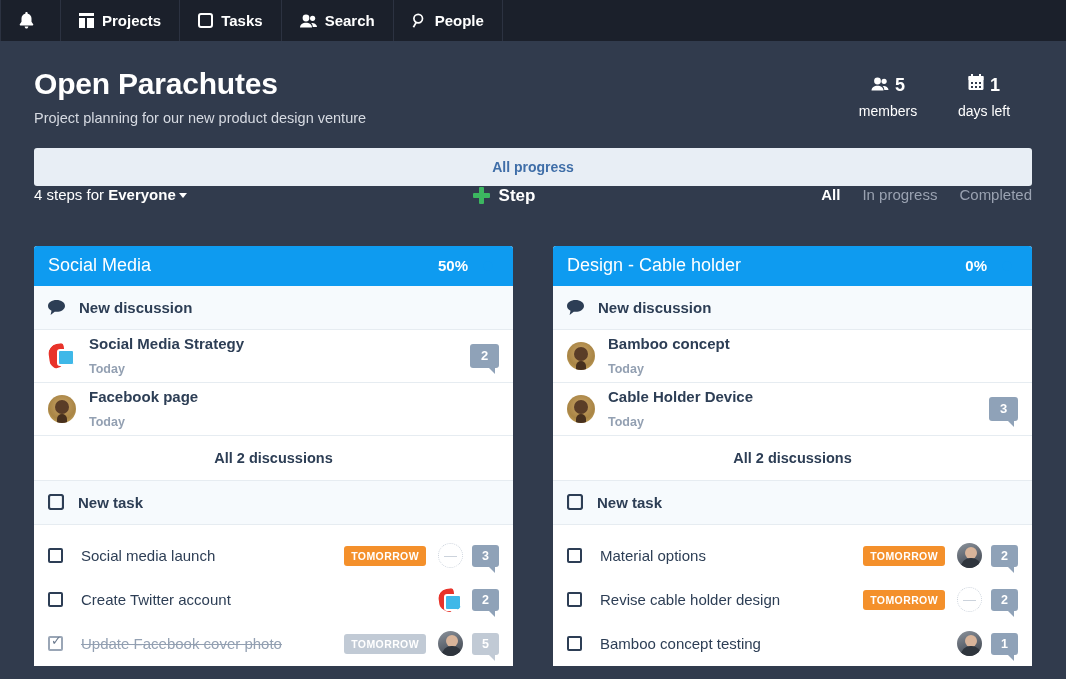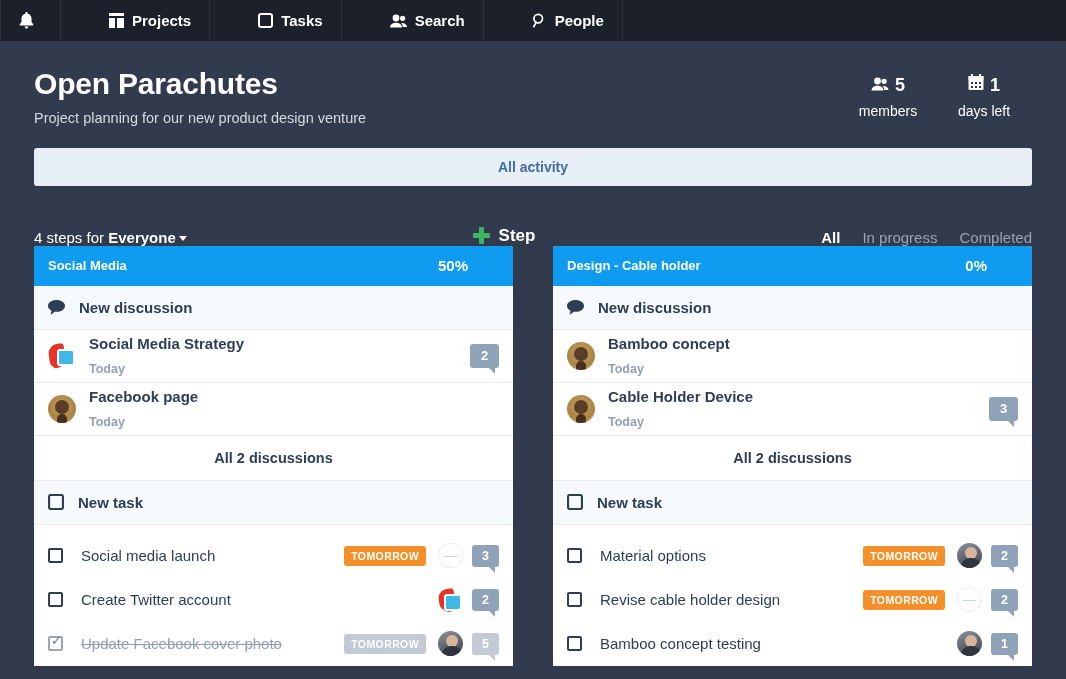--- a/index.html
+++ b/index.html
@@ -8,21 +8,20 @@
     background: #313b4d;
     font-family: "Liberation Sans", sans-serif;
     overflow: hidden;
   }
 
   
   .topnav {
     height: 41px; background: #1b202b;
     display: flex; align-items: stretch;
     color: #fff;
-    gap: 30px;
   }
   .nav-cell {
     display: flex; align-items: center; justify-content: center;
     border-right: 1px solid #2c3241;
     padding: 0 18px;
     font-size: 15px; font-weight: 600;
     color: #fff; white-space: nowrap;
   }
   .nav-cell.first { border-left: 1px solid #2c3241; }
   .nav-spacer { flex: 1; }
@@ -75,21 +74,21 @@
   .all-activity {
     margin: 22px 34px 0 34px; height: 38px;
     background: #e8eef5; border-radius: 3px;
     display: flex; align-items: center; justify-content: center;
     color: #3f6ea8; font-size: 14px; font-weight: 600;
   }
 
   
   .steps-bar {
     margin: 0 34px; height: 60px;
-    display: flex; align-items: flex-end; color: #fff;
+    display: flex; align-items: flex-start; color: #fff;
   }
   .steps-left { font-size: 15px; color: #fff; white-space: nowrap; }
   .steps-left b { font-weight: 700; }
   .mini-caret {
     display: inline-block; margin-left: 3px;
     border-left: 4px solid transparent; border-right: 4px solid transparent;
     border-top: 5px solid #fff; vertical-align: 2px;
   }
   .steps-mid {
     flex: 1; display: flex; align-items: center; justify-content: center; gap: 9px;
@@ -110,21 +109,21 @@
     margin: 0 34px; display: flex; gap: 40px;
   }
   .card {
     width: 481px; background: #fff; border-radius: 3px 3px 0 0;
     overflow: hidden;
   }
   .card-head {
     height: 40px; background: #0e9bf0; color: #fff;
     display: flex; align-items: center; padding: 0 14px;
   }
-  .card-title { flex: 1; font-size: 13px; font-weight: 700; }
+  .card-title { flex: 1; font-size: 18px; font-weight: 400; }
   .card-pct { font-size: 15px; font-weight: 600; margin-right: 9px; }
 
   .row {
     display: flex; align-items: center;
     border-bottom: 1px solid #e6ecf1;
     padding: 0 14px; min-height: 44px;
   }
   .row-new {
     background: #f6fafd; height: 40px; color: #2d3e55;
     font-size: 15px; font-weight: 600;
@@ -327,21 +326,21 @@
         </span>
         <span>1</span>
       </div>
       <div class="stat-label">days left</div>
     </div>
 
   </div>
 </div>
 
 <div class="all-activity">
-  <span>All activity</span>
+  <span>All progress</span>
 </div>
 
 <div class="steps-bar">
   <div class="steps-left">
     <span>4 steps for </span><b>Everyone</b><span class="mini-caret"></span>
   </div>
 
   <div class="steps-mid">
     <span class="plus"></span>
     <span class="step-label">Step</span>

